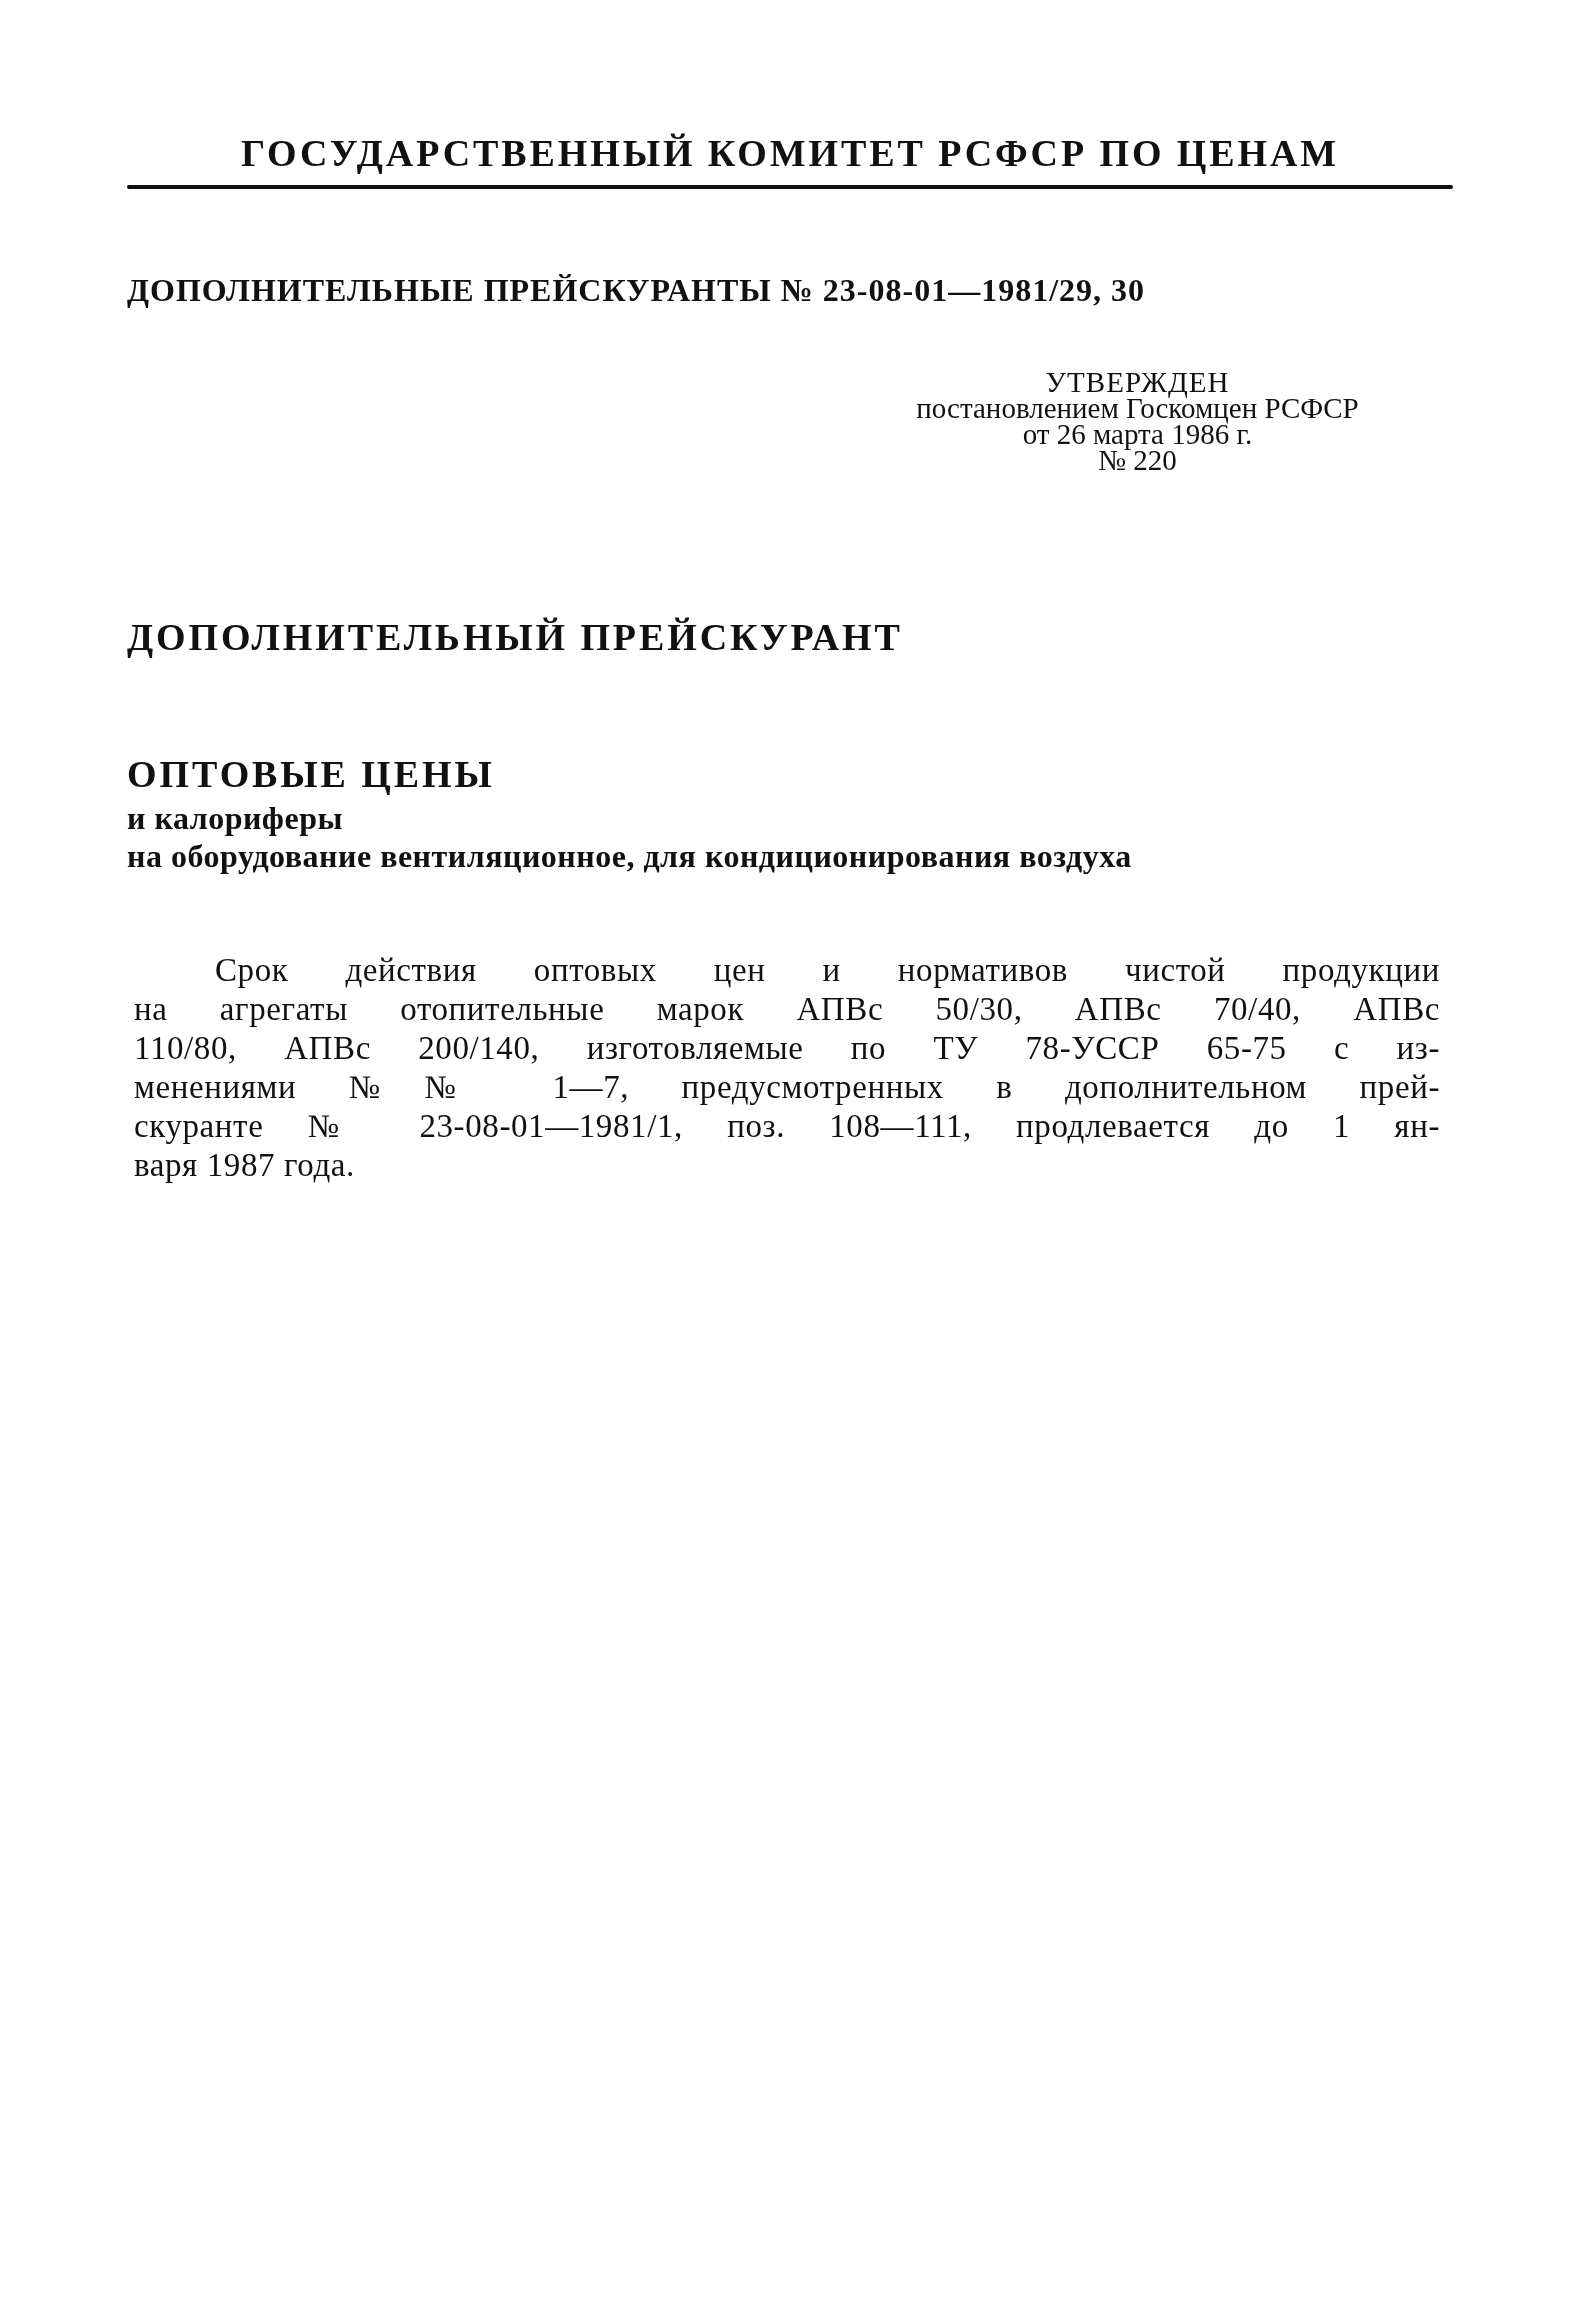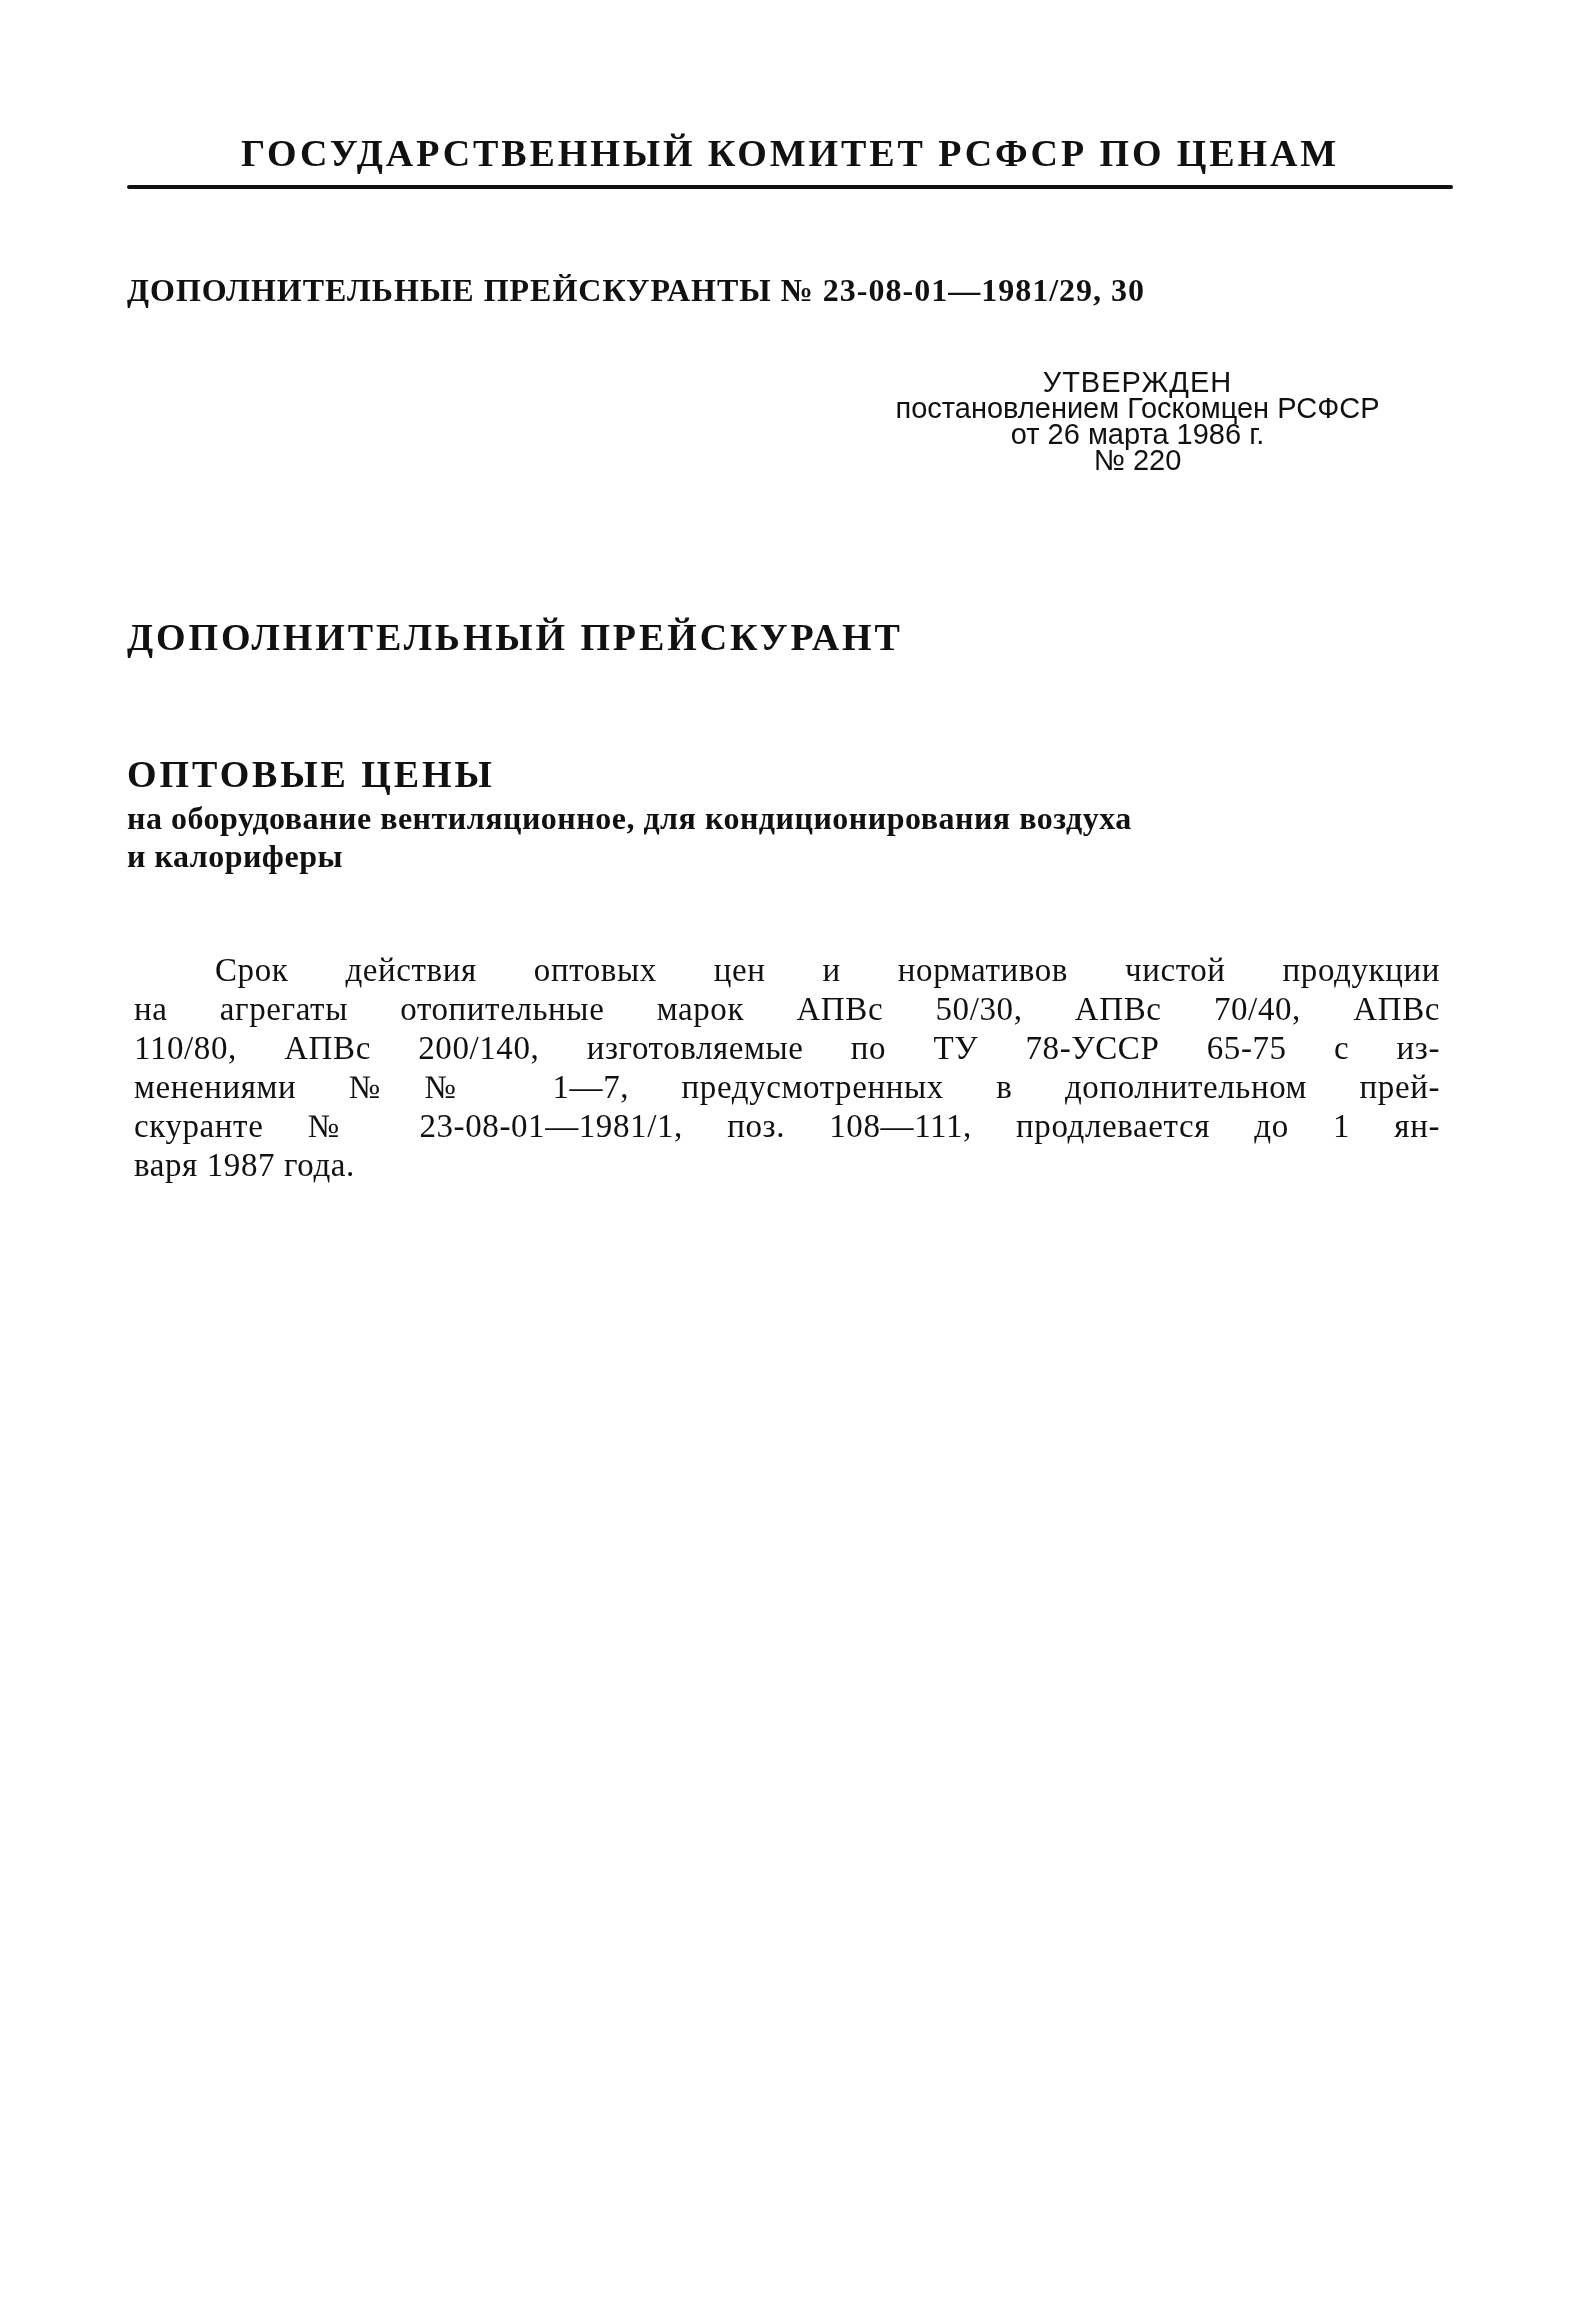--- a/index.html
+++ b/index.html
@@ -56,21 +56,21 @@
       letter-spacing: 1px;
       line-height: 38px;
       white-space: nowrap;
     }
     .approval-block {
       position: absolute;
       left: 822px;
       width: 631px;
       top: 369px;
       text-align: center;
-      font-family: Liberation Sans, sans-serif;
+      font-family: Liberation Serif, serif;
       font-size: 29px;
       line-height: 26px;
     }
     .approval-block div {
       white-space: nowrap;
     }
     .approval-block .approved-label {
       letter-spacing: 1px;
     }
     .center-col {
@@ -150,22 +150,22 @@
     <div>от 26 марта 1986 г.</div>
     <div>№ 220</div>
   </div>
 
   <div class="center-col pricelist-title">ДОПОЛНИТЕЛЬНЫЙ ПРЕЙСКУРАНТ</div>
 
 
   <div class="center-col prices-title">ОПТОВЫЕ ЦЕНЫ</div>
 
   <div class="center-col subtitle">
+    <div>и калориферы</div>
     <div>на оборудование вентиляционное, для кондиционирования воздуха</div>
-    <div>и калориферы</div>
   </div>
 
   <div class="body-paragraph">
     <span class="body-line first">Срок действия оптовых цен и нормативов чистой продукции</span>
     <span class="body-line">на агрегаты отопительные марок АПВс 50/30, АПВс 70/40, АПВс</span>
     <span class="body-line">110/80, АПВс 200/140, изготовляемые по ТУ 78-УССР 65-75 с из-</span>
     <span class="body-line">менениями №№ 1—7, предусмотренных в дополнительном прей-</span>
     <span class="body-line">скуранте № 23-08-01—1981/1, поз. 108—111, продлевается до 1 ян-</span>
     <span class="body-line last">варя 1987 года.</span>
   </div>

